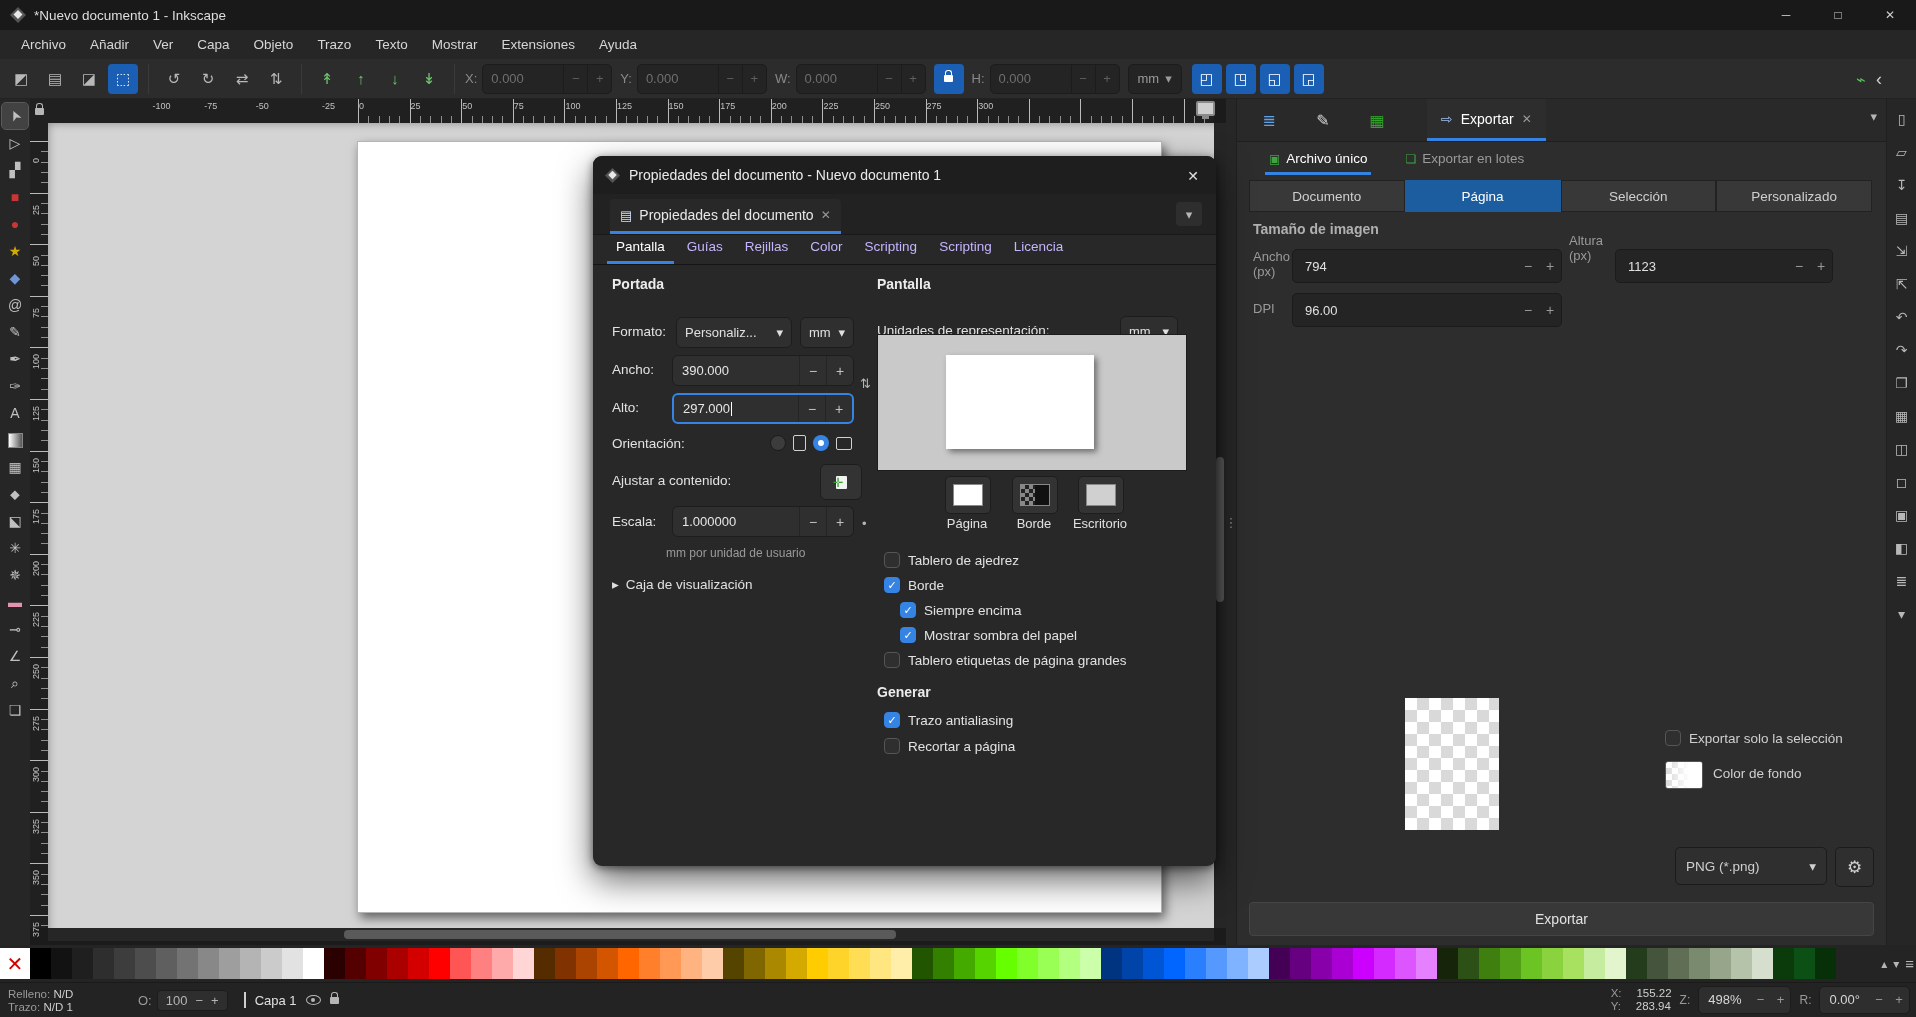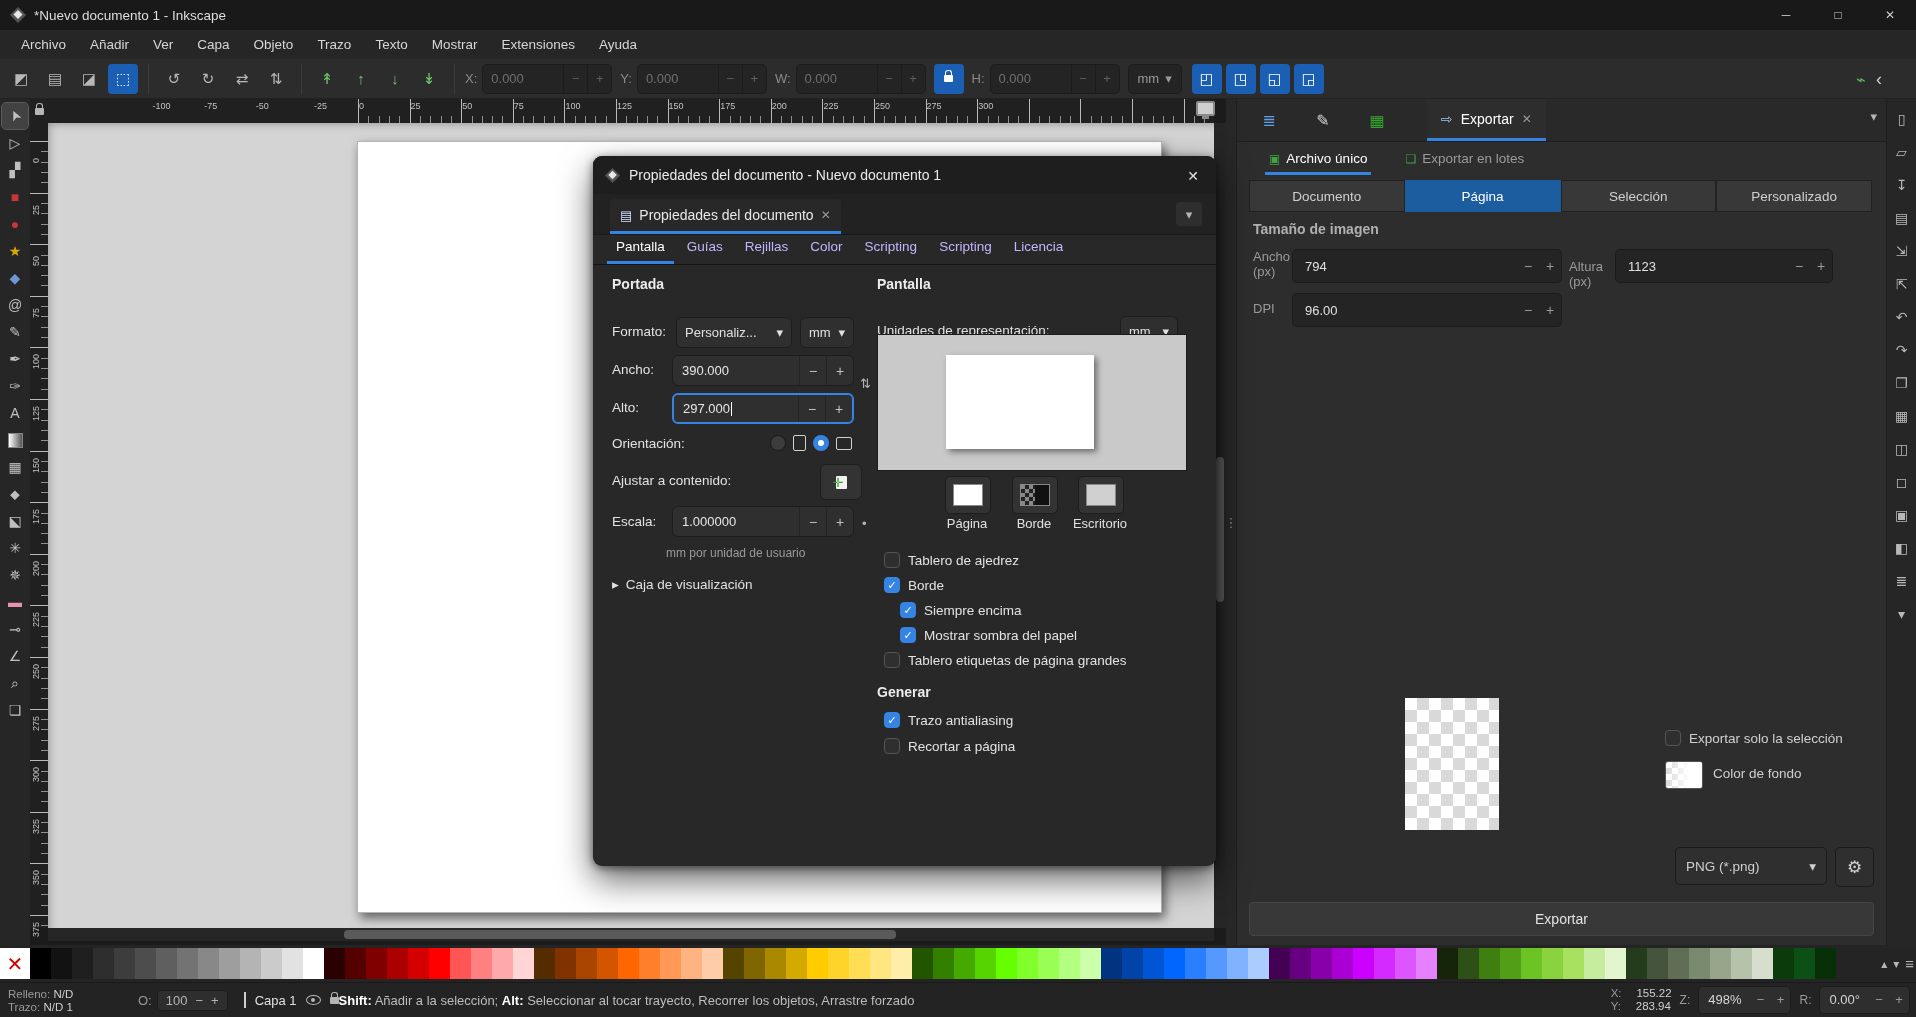--- a/index.html
+++ b/index.html
@@ -139,21 +139,21 @@
   .swatches{display:flex;height:31px;overflow:hidden;width:1816px;flex:none;}
   .swatch{width:21px;height:31px;flex:none;}
   .pal-ctrl{position:absolute;right:2px;top:945px;height:37px;display:flex;align-items:center;gap:6px;color:#b5b5b5;}
   .pal-ctrl span{font-size:12px;}
   
   .statusbar{left:0;top:982px;width:1916px;height:35px;background:#232323;display:flex;align-items:center;padding-left:8px;box-sizing:border-box;border-top:1px solid #1a1a1a;}
   .fs-block{display:flex;flex-direction:column;justify-content:center;gap:1px;font-size:11.5px;color:#9a9a9a;width:130px;}
   .fs-block .v{color:#cfcfcf;}
   .opacity{display:flex;align-items:center;gap:5px;margin-right:16px;}
   .opacity .of{background:#2e2e2e;border:1px solid #1c1c1c;border-radius:4px;padding:2px 8px;color:#b5b5b5;display:flex;gap:8px;align-items:center;}
-  .layer{display:flex;align-items:center;gap:9px;color:#e0e0e0;}
+  .layer{display:flex;align-items:center;gap:9px;margin-right:18px;color:#e0e0e0;}
   .layer .bar{width:2px;height:16px;background:#cfcfcf;}
   .msg{color:#bdbdbd;font-size:13px;}
   .msg b{color:#fff;}
   .sb-right{position:absolute;right:6px;top:982px;height:35px;display:flex;align-items:center;gap:8px;}
   .xy{display:flex;flex-direction:column;font-size:11.5px;color:#9a9a9a;line-height:13px;text-align:left;}
   .xy .r{display:flex;gap:6px;}
   .xy .v{color:#cfcfcf;min-width:44px;text-align:right;}
   .zr-lbl{color:#9a9a9a;font-size:12px;}
   .zr{background:#2e2e2e;border:1px solid #1c1c1c;border-radius:5px;height:26px;display:flex;align-items:center;overflow:hidden;}
   .zr .val{padding:0 9px;color:#d6d6d6;font-size:13px;}
@@ -374,21 +374,21 @@
     </div>
   </div>
 
 <div class="abs corner">
     <span class="css-lock gray"></span>
   </div>
 <div class="abs h-ruler">
     <span class="rl" style="left:104.6px">-100</span>
     <span class="rl" style="left:156.2px">-75</span>
     <span class="rl" style="left:207.8px">-50</span>
-    <span class="rl" style="left:266px">-25</span>
+    <span class="rl" style="left:274px">-25</span>
     <span class="rl" style="left:311.0px">0</span>
     <span class="rl" style="left:362.6px">25</span>
     <span class="rl" style="left:414.2px">50</span>
     <span class="rl" style="left:465.8px">75</span>
     <span class="rl" style="left:517.4px">100</span>
     <span class="rl" style="left:569.0px">125</span>
     <span class="rl" style="left:620.6px">150</span>
     <span class="rl" style="left:672.2px">175</span>
     <span class="rl" style="left:723.8px">200</span>
     <span class="rl" style="left:775.4px">225</span>
@@ -585,21 +585,21 @@
       <div class="mode">Selección</div>
       <div class="mode">Personalizado</div>
     </div>
   <div class="ex-h" style="left:16px;top:122px;">Tamaño de imagen</div>
   <div class="ex-lbl" style="left:16px;top:150px;"><span>Ancho</span><br><span>(px)</span></div>
   <div class="ex-field" style="left:55px;top:150px;width:270px;">
       <span class="val">794</span>
       <span class="sbtn">−</span>
       <span class="sbtn">+</span>
     </div>
-  <div class="ex-lbl" style="left:332px;top:160px;"><span>Altura</span><br><span>(px)</span></div>
+  <div class="ex-lbl" style="left:332px;top:134px;"><span>Altura</span><br><span>(px)</span></div>
   <div class="ex-field" style="left:378px;top:150px;width:218px;">
       <span class="val">1123</span>
       <span class="sbtn">−</span>
       <span class="sbtn">+</span>
     </div>
   <div class="ex-lbl" style="left:16px;top:202px;">DPI</div>
   <div class="ex-field" style="left:55px;top:194px;width:270px;">
       <span class="val">96.00</span>
       <span class="sbtn">−</span>
       <span class="sbtn">+</span>
@@ -781,21 +781,20 @@
         <span>−</span>
         <span>+</span>
       </span>
   </div>
   <div class="layer">
     <span class="bar"></span>
     <span>Capa 1</span>
     <span class="css-eye"></span>
     <span class="css-lock gray"></span>
   </div>
-  <div class="msg"><b>Shift:</b><span> Añadir a la selección; </span><b>Alt:</b><span> Seleccionar al tocar trayecto, Recorrer los objetos, Arrastre forzado</span></div>
 </div>
 <div class="sb-right">
   <div class="xy">
     <div class="r">
         <span>X:</span>
         <span class="v">155.22</span>
       </div>
     <div class="r">
         <span>Y:</span>
         <span class="v">283.94</span>

